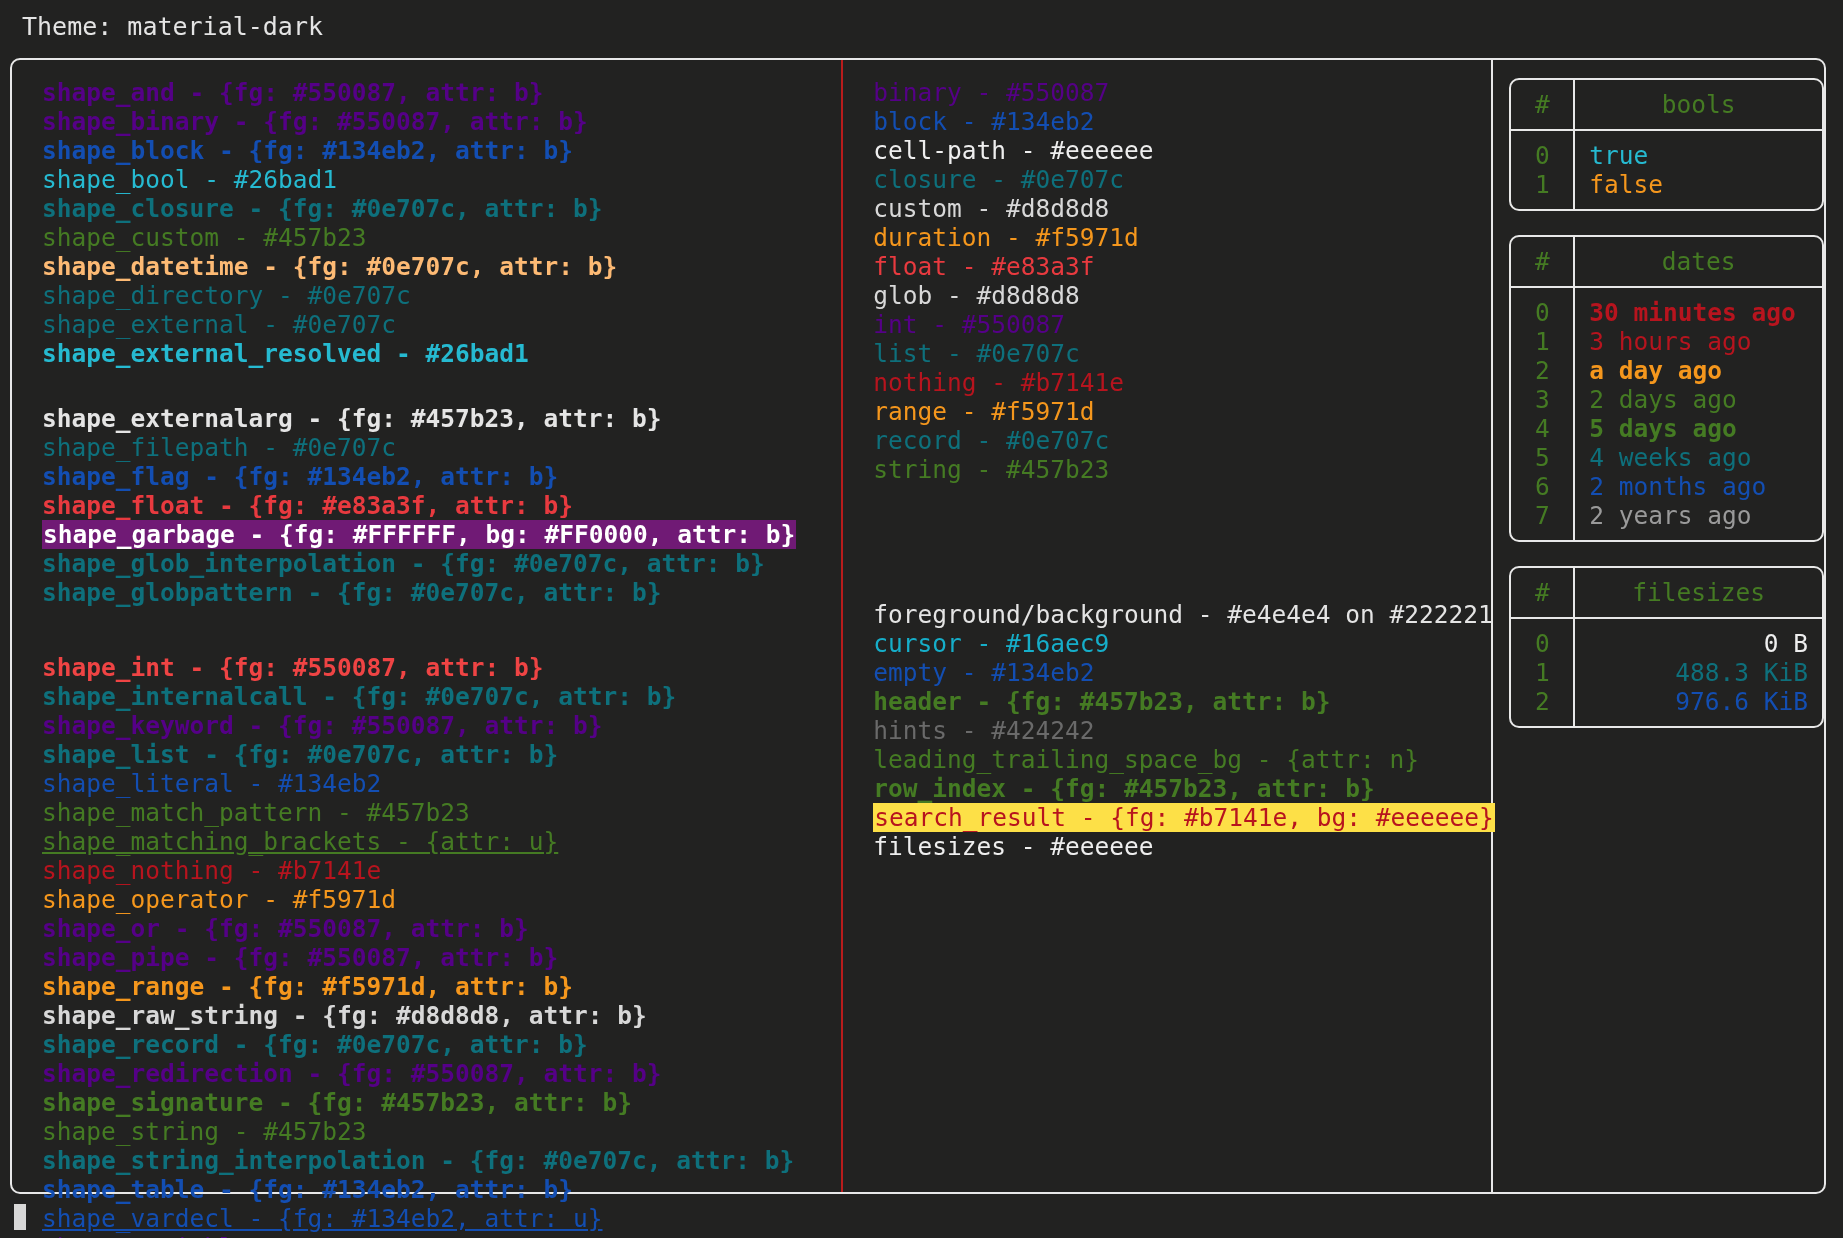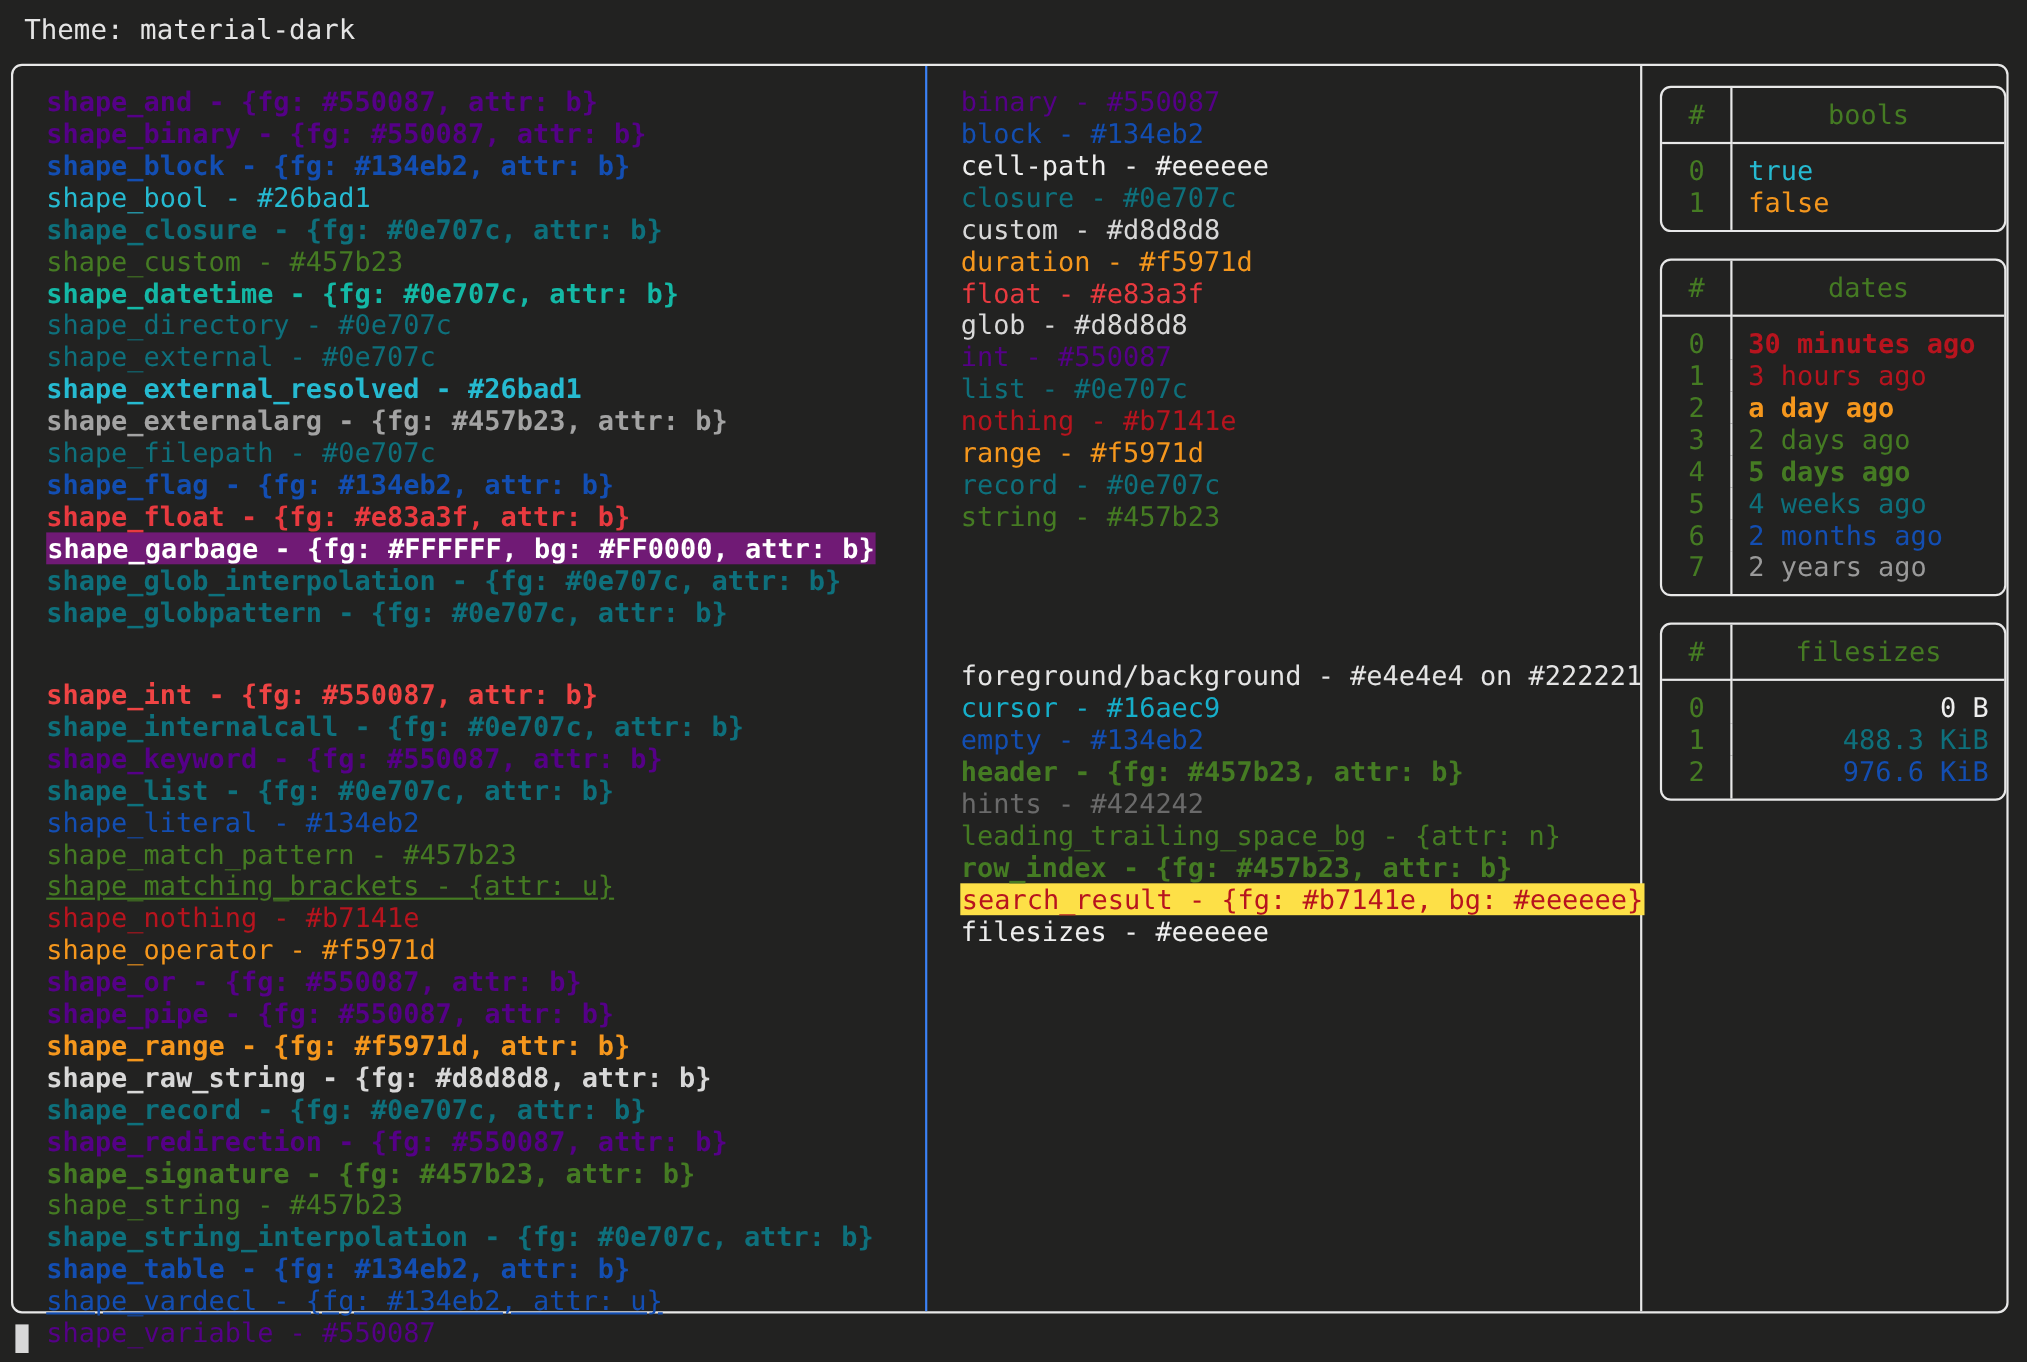--- a/index.html
+++ b/index.html
@@ -46,21 +46,21 @@
     border-radius: 10px;
     display: flex;
     flex-direction: row;
   }
   .col {
     position: relative;
     box-sizing: border-box;
     height: 100%;
     padding: 12px 0 0 0;
   }
-  .col-left   { width: 930px; border-right: 2px solid #3b82f6; }
+  .col-left   { width: 930px; border-right: 2px solid #b91c1c; }
   .col-middle { width: 650px; border-right: 2px solid #e8e8e8; }
   .col-right  { width: 370px; }
 
   .lines {
     padding: 6px 0 0 30px;
   }
   .line {
     font-size: 24.5px;
     line-height: 29px;
     white-space: pre;
@@ -135,25 +135,25 @@
   <div class="panel">
 
     <div class="col col-left">
       <div class="lines" id="shapes-list">
           <div class="line b" style="color: rgb(85, 0, 135);">shape_and - {fg: #550087, attr: b}</div>
           <div class="line b" style="color: rgb(85, 0, 135);">shape_binary - {fg: #550087, attr: b}</div>
           <div class="line b" style="color: rgb(19, 78, 178);">shape_block - {fg: #134eb2, attr: b}</div>
           <div class="line" style="color: rgb(38, 186, 209);">shape_bool - #26bad1</div>
           <div class="line b" style="color: rgb(14, 112, 124);">shape_closure - {fg: #0e707c, attr: b}</div>
           <div class="line" style="color: rgb(69, 123, 35);">shape_custom - #457b23</div>
-          <div class="line b" style="color: #14b8a6;">shape_datetime - {fg: #0e707c, attr: b}</div>
+          <div class="line b" style="color: #fdba74;">shape_datetime - {fg: #0e707c, attr: b}</div>
           <div class="line" style="color: rgb(14, 112, 124);">shape_directory - #0e707c</div>
           <div class="line" style="color: rgb(14, 112, 124);">shape_external - #0e707c</div>
           <div class="line b" style="color: rgb(38, 186, 209);">shape_external_resolved - #26bad1</div>
-          <div class="line b" style="color: #a3a3a3;">shape_externalarg - {fg: #457b23, attr: b}</div>
+          <div class="line b" style="color: #e5e5e5; margin-top: 36px;">shape_externalarg - {fg: #457b23, attr: b}</div>
           <div class="line" style="color: rgb(14, 112, 124);">shape_filepath - #0e707c</div>
           <div class="line b" style="color: rgb(19, 78, 178);">shape_flag - {fg: #134eb2, attr: b}</div>
           <div class="line b" style="color: rgb(232, 58, 63);">shape_float - {fg: #e83a3f, attr: b}</div>
           <div class="line b hl" style="color: rgb(255, 255, 255); background: #701a75;">shape_garbage - {fg: #FFFFFF, bg: #FF0000, attr: b}</div>
           <div class="line b" style="color: rgb(14, 112, 124);">shape_glob_interpolation - {fg: #0e707c, attr: b}</div>
           <div class="line b" style="color: rgb(14, 112, 124);">shape_globpattern - {fg: #0e707c, attr: b}</div>
           <div class="line b" style="color: #ef4444; margin-top: 46px;">shape_int - {fg: #550087, attr: b}</div>
           <div class="line b" style="color: rgb(14, 112, 124);">shape_internalcall - {fg: #0e707c, attr: b}</div>
           <div class="line b" style="color: rgb(85, 0, 135);">shape_keyword - {fg: #550087, attr: b}</div>
           <div class="line b" style="color: rgb(14, 112, 124);">shape_list - {fg: #0e707c, attr: b}</div>

